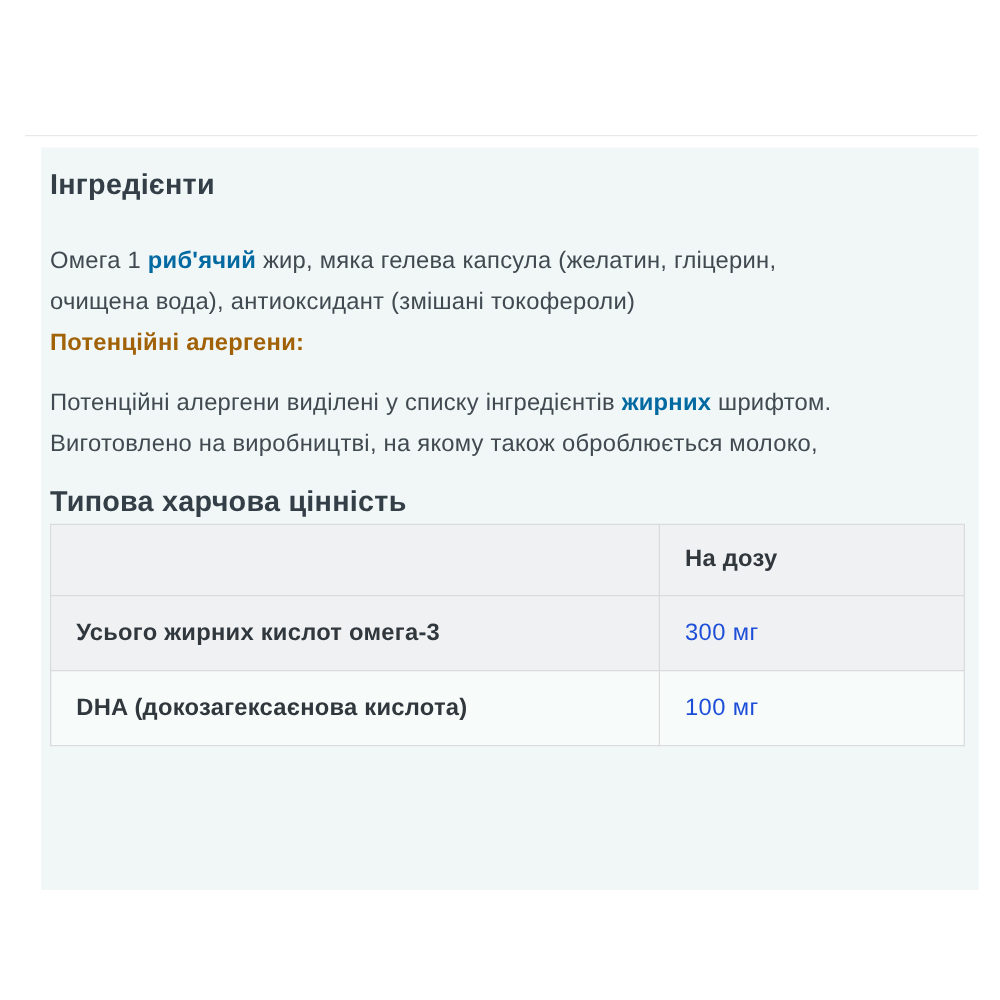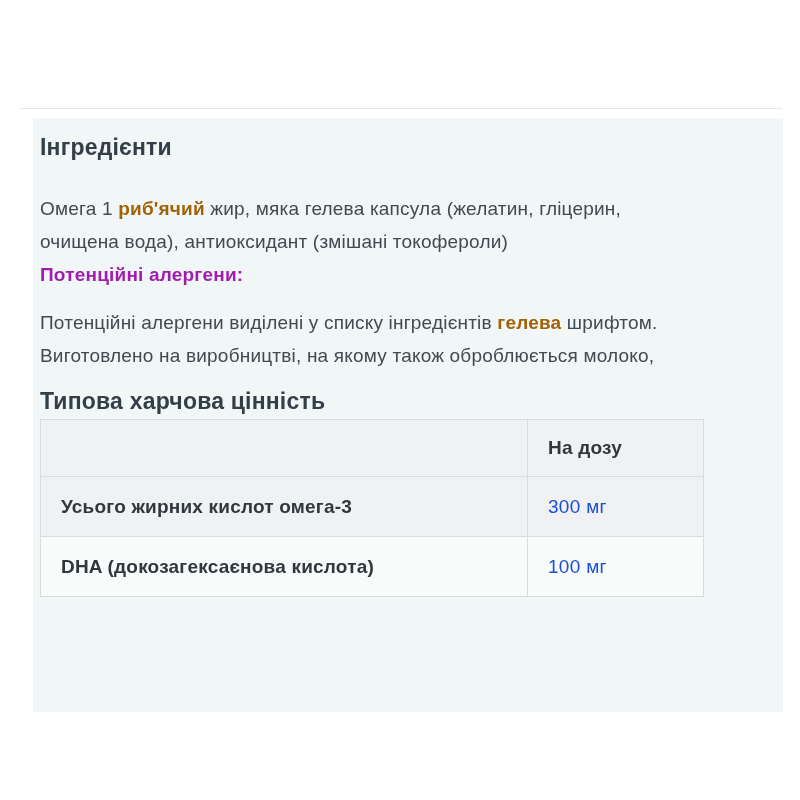--- a/index.html
+++ b/index.html
@@ -35,34 +35,34 @@
   }
   h2.ingredients-heading { margin-bottom: 32px; }
   h2.nutrition-heading   { margin-top: 14px; line-height: 30px; }
 
   p.body-text {
     font-size: 19px;
     line-height: 33px;
     color: #424a51;
     letter-spacing: 0.2px;
   }
-  p.body-text strong { color: #a16207; }
+  p.body-text strong { color: #0369a1; }
 
   h3.sub-heading {
     font-size: 19px;
     line-height: 33px;
     font-weight: bold;
-    color: #a21caf;
+    color: #a16207;
     letter-spacing: 0.2px;
     margin-bottom: 15px;
   }
 
   table.nutrition-table {
     margin-top: 3px;
-    width: 664px;
+    width: 732px;
     border-collapse: collapse;
     table-layout: fixed;
   }
   table.nutrition-table th,
   table.nutrition-table td {
     border: 1px solid #d9dbdc;
     text-align: left;
     vertical-align: middle;
     padding-left: 20px;
     font-size: 19px;
@@ -92,21 +92,21 @@
   <div class="top-divider"></div>
 
   <section class="panel">
 
     <h2 class="section-heading ingredients-heading">Інгредієнти</h2>
 
     <p class="body-text"><span>Омега 1 </span><strong>риб'ячий</strong><span> жир, мяка гелева капсула (желатин, гліцерин,</span><br><span>очищена вода), антиоксидант (змішані токофероли)</span></p>
 
     <h3 class="sub-heading">Потенційні алергени:</h3>
 
-    <p class="body-text"><span>Потенційні алергени виділені у списку інгредієнтів </span><strong>гелева</strong><span> шрифтом.</span><br><span>Виготовлено на виробництві, на якому також оброблюється молоко,</span><br></p>
+    <p class="body-text"><span>Потенційні алергени виділені у списку інгредієнтів </span><strong>жирних</strong><span> шрифтом.</span><br><span>Виготовлено на виробництві, на якому також оброблюється молоко,</span><br></p>
 
     <h2 class="section-heading nutrition-heading">Типова харчова цінність</h2>
 
     <table class="nutrition-table">
       <thead>
         <tr>
           <th class="label-col"></th>
           <th class="per-dose-header">На дозу</th>
         </tr>
       </thead>

